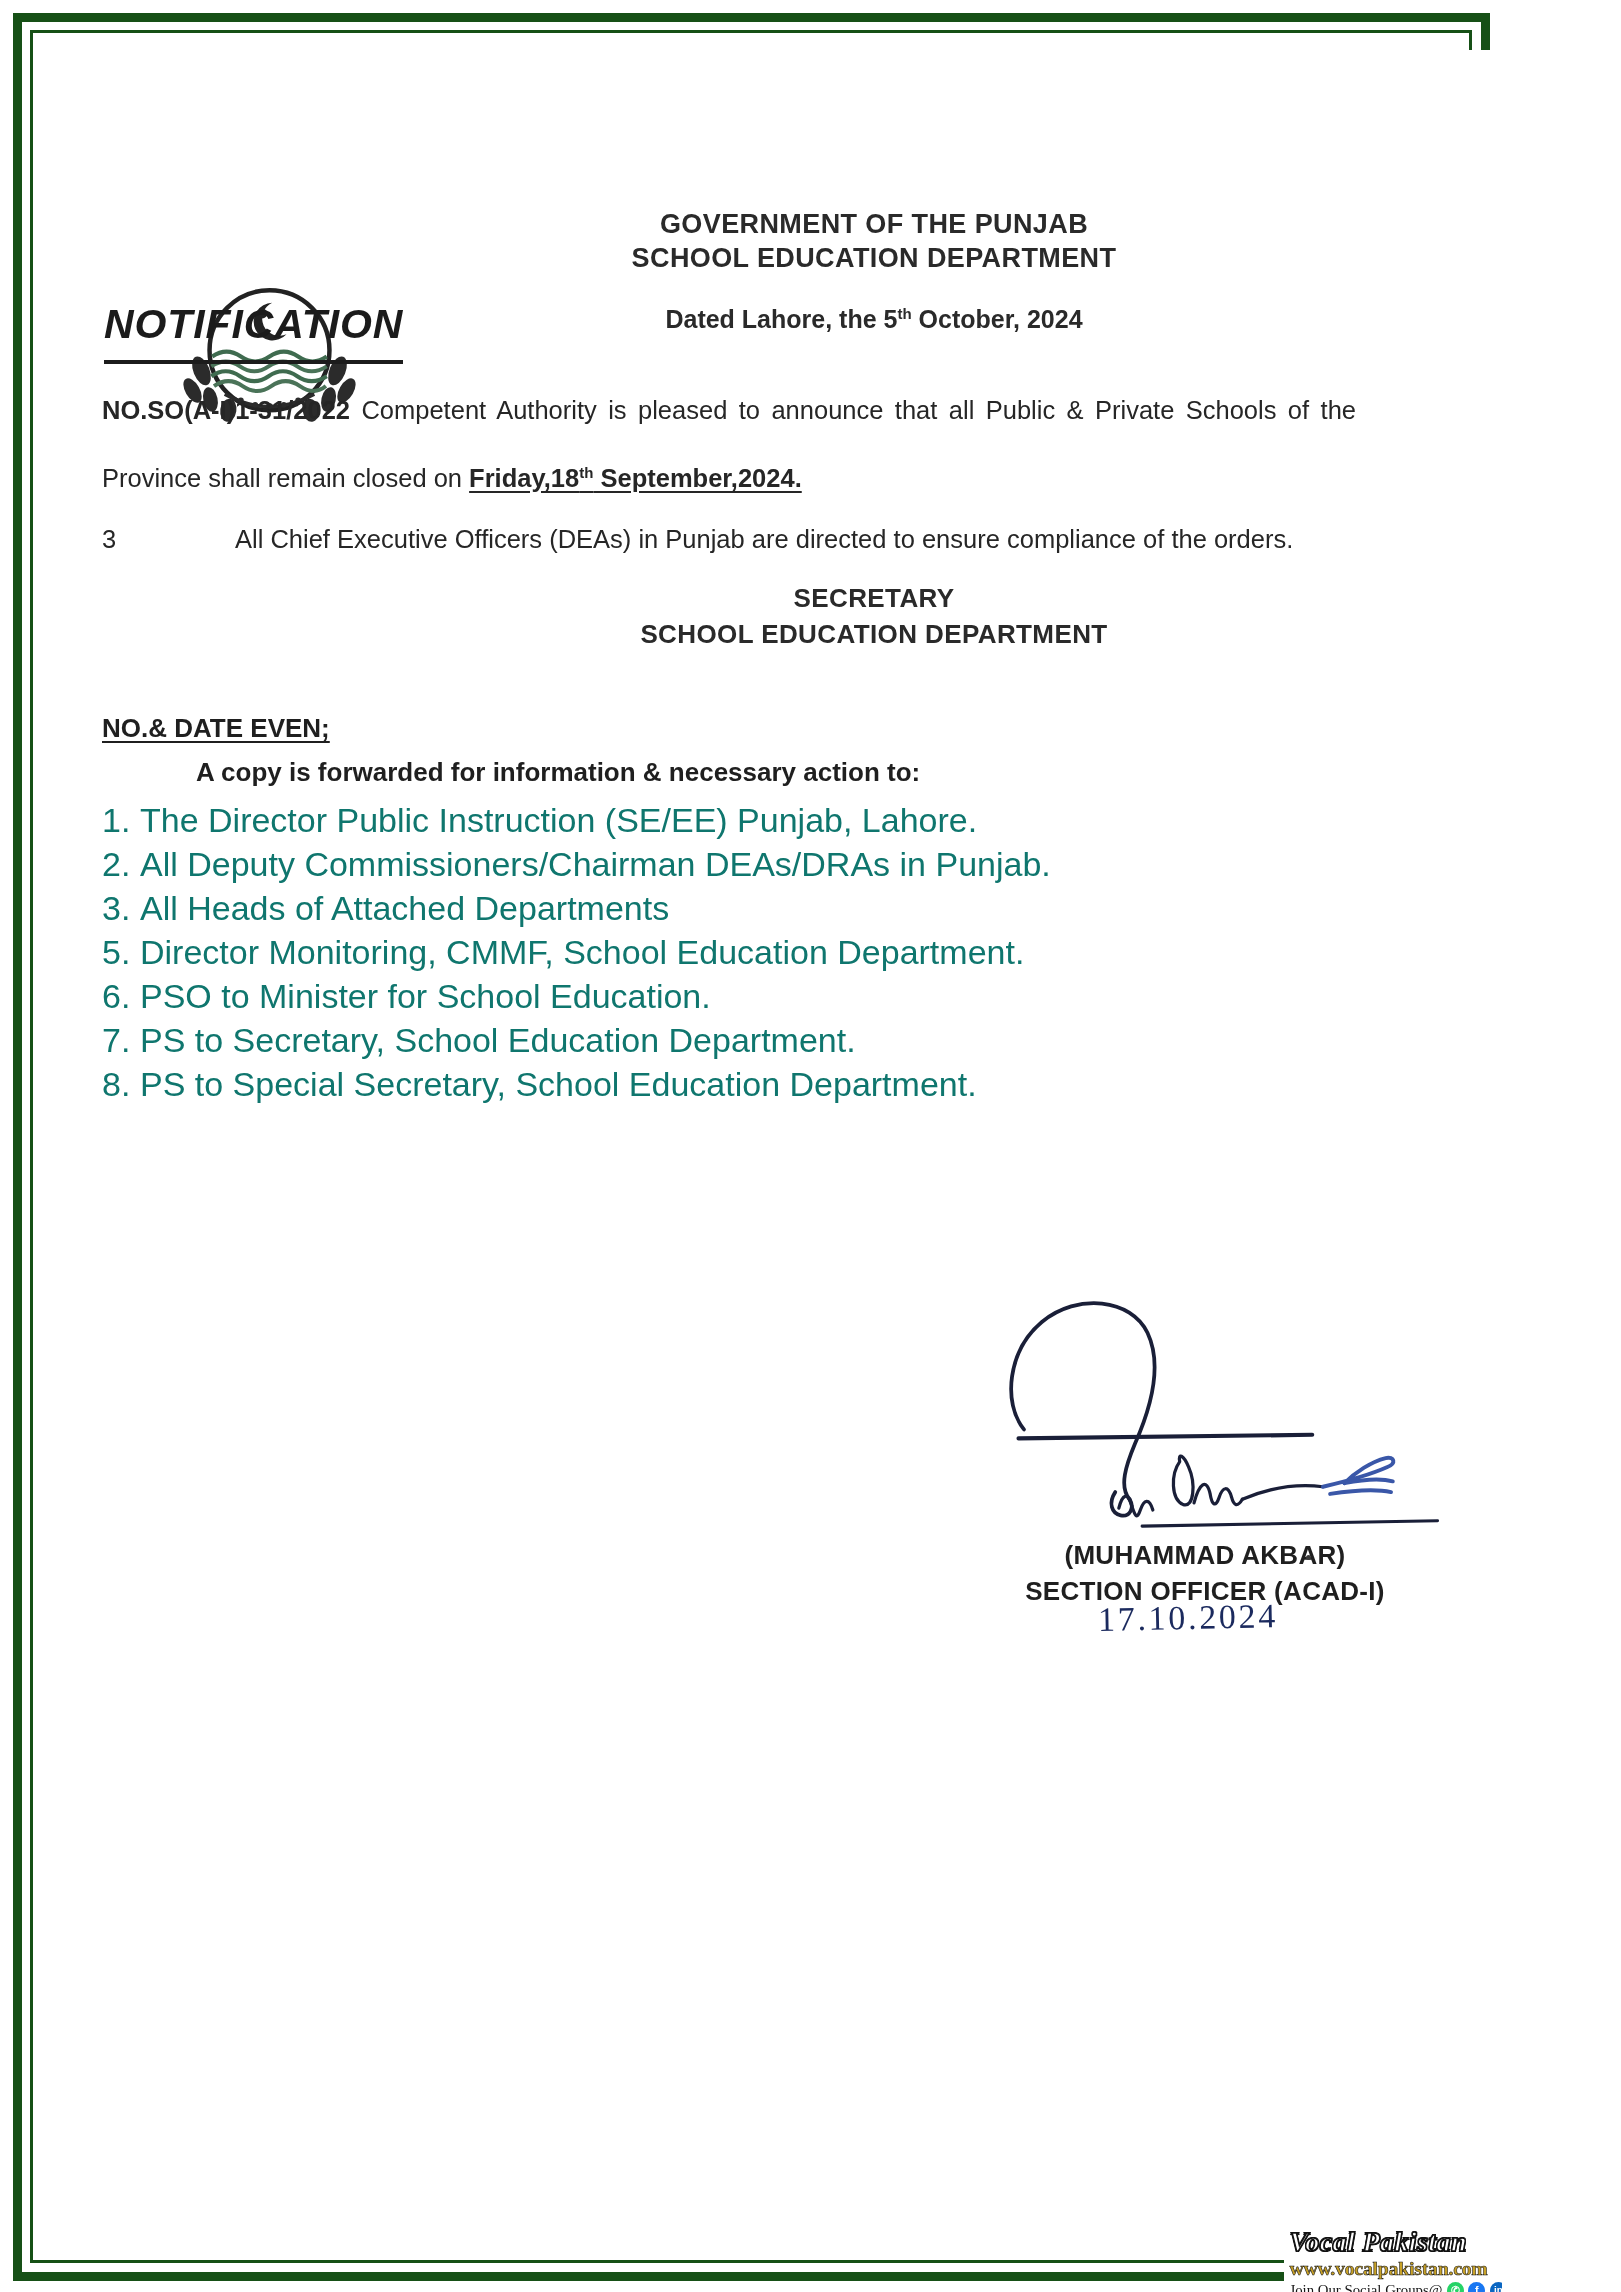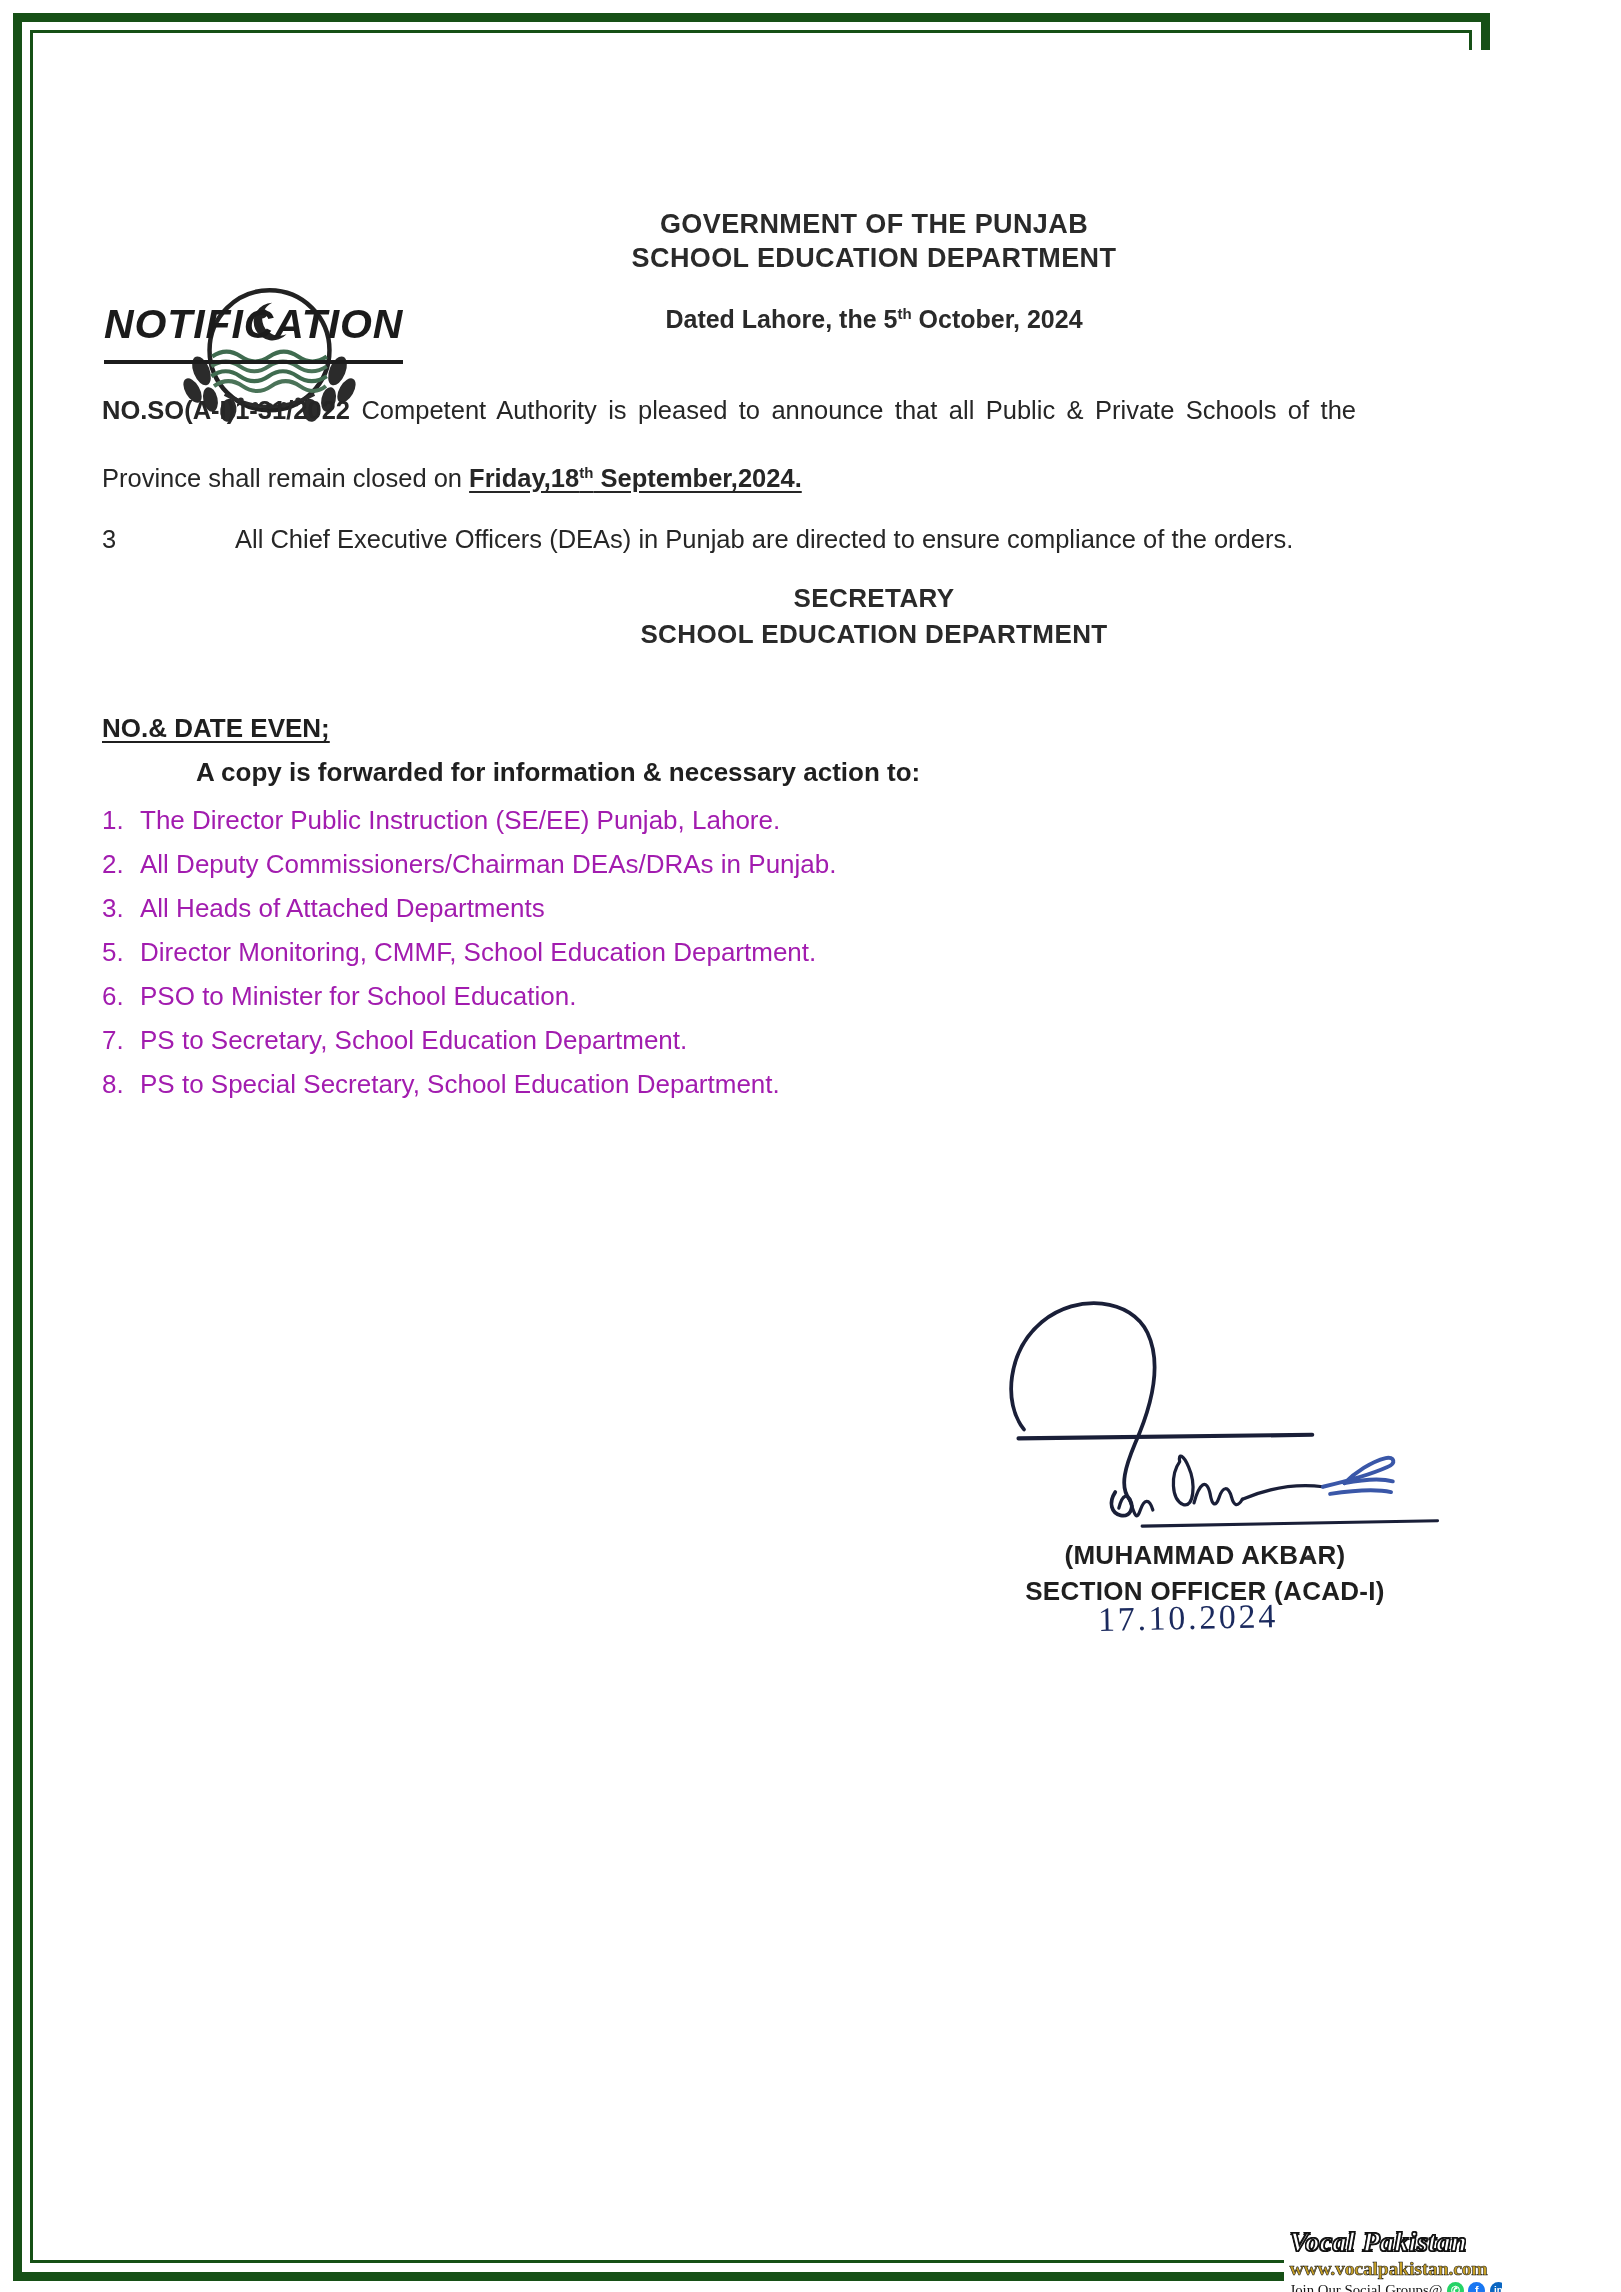--- a/index.html
+++ b/index.html
@@ -177,23 +177,23 @@
     font-size: 26px;
     font-weight: bold;
     color: #1f1f1f;
   }
   .dist-list {
     margin-top: 10.7px;
     list-style: none;
     padding: 0;
   }
   .dist-item {
-    font-size: 26px;
+    font-size: 34px;
     line-height: 44px;
-    color: #a21caf;
+    color: #0f766e;
     white-space: nowrap;
   }
   .dist-item .idx {
     display: inline-block;
     width: 38px;
   }
 
   
   .signature-area {
     position: absolute;

